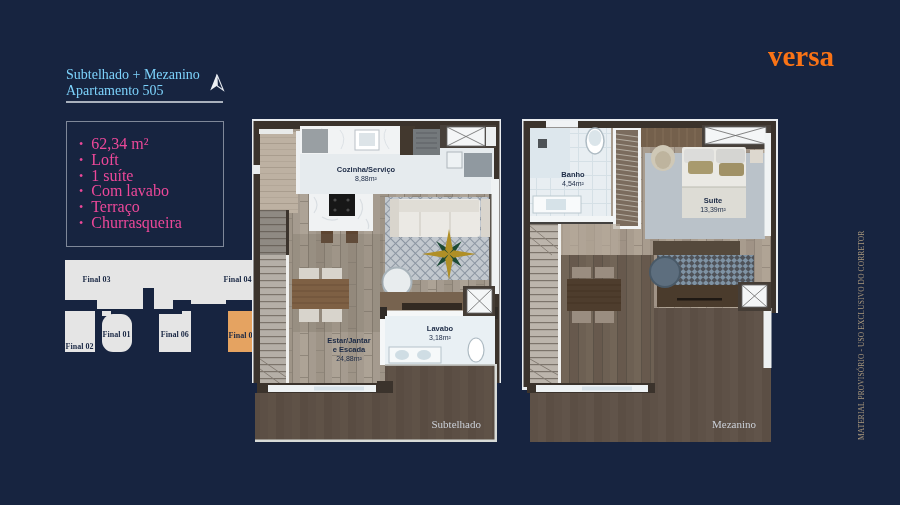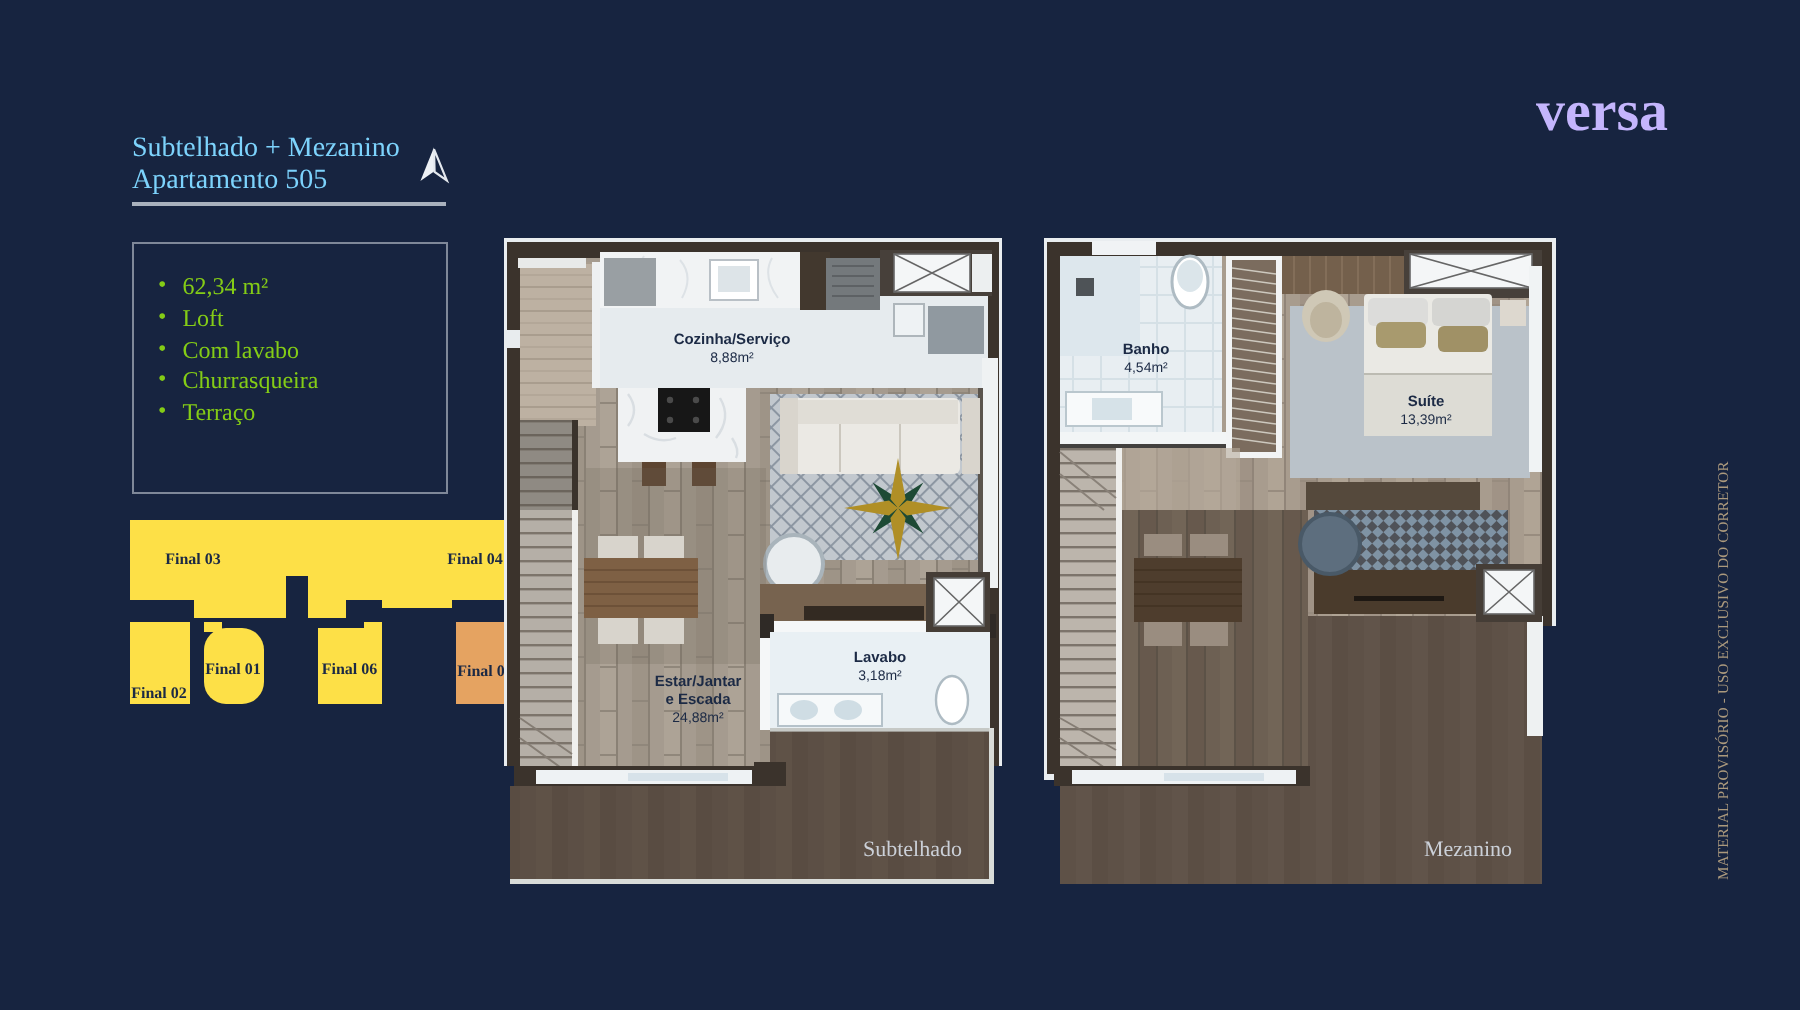--- a/index.html
+++ b/index.html
@@ -3,47 +3,48 @@
 <meta charset="utf-8">
 <style>
   html,body{margin:0;padding:0;}
   #page{position:relative;width:900px;height:505px;background:#172440;overflow:hidden;
         font-family:"Liberation Serif",serif;}
   .abs{position:absolute;}
   .title{left:66px;top:66.5px;color:#7dd3fc;font-size:14px;line-height:16px;letter-spacing:0;}
   .rule{left:66px;top:101px;width:157px;height:1.5px;background:#a9b1bd;}
   .north{left:209px;top:73px;}
   .features{left:66px;top:121px;width:156px;height:124px;border:1px solid #7f8899;}
-  .features ul{margin:14px 0 0 9px;padding:0;list-style:none;color:#84cc16;font-size:12px;line-height:15.9px;}
+  .features ul{margin:14px 0 0 9px;padding:0;list-style:none;color:#ec4899;font-size:16px;line-height:15.9px;}
   .features li::before{content:"\2022";font-size:12px;position:relative;top:-1px;margin-right:8px;margin-left:3px;}
   .features li{height:15.8px;}
-  .logo{left:768px;top:40px;color:#c4b5fd;font-size:29px;font-weight:bold;letter-spacing:0;}
+  .logo{left:768px;top:40px;color:#f97316;font-size:29px;font-weight:bold;letter-spacing:0;}
   .vtext{left:857px;top:234px;width:8px;height:210px;color:#ab997d;font-family:"Liberation Serif",serif;
          font-size:7.5px;letter-spacing:.1px;white-space:nowrap;}
   .vtext span{display:block;transform:rotate(-90deg) translateX(-206px);transform-origin:0 0;}
-  .kp{background:#fde047;}
+  .kp{background:#e5e5e5;}
   .kp.hl{background:#e5a361;}
   .kplabel{position:absolute;width:100%;text-align:center;color:#1b2945;font-weight:bold;font-size:8px;font-family:"Liberation Serif",serif;white-space:nowrap;}
 </style>
 </head>
 <body>
 <div id="page">
   <div class="abs title">Subtelhado + Mezanino<br>Apartamento 505</div>
   <svg class="abs north" width="16" height="19" viewBox="0 0 16 19">
     <path d="M8 0.6 L1.2 17.5 L8 12.8 Z" fill="#eef1f5"></path>
     <path d="M8 1.6 L14.4 17.2 L8.3 13 Z" fill="none" stroke="#e4e8ee" stroke-width="1.1"></path>
   </svg>
   <div class="abs rule"></div>
   <div class="abs features">
     <ul>
       <li>62,34 m²</li>
       <li>Loft</li>
+      <li>1 suíte</li>
       <li>Com lavabo</li>
+      <li>Terraço</li>
       <li>Churrasqueira</li>
-      <li>Terraço</li>
     </ul>
   </div>
 
   <div class="abs" style="left:64px;top:257px;width:163px;height:96px;">
     <div class="abs kp" style="left:0.5px;top:2.5px;width:64px;height:40px;">
         <div class="kplabel" style="top:15px;">Final 03</div>
       </div>
     <div class="abs kp" style="left:33px;top:42px;width:46px;height:10px;"></div>
     <div class="abs kp" style="left:57px;top:2.5px;width:92px;height:40px;padding-left:47px;">
         <div class="kplabel" style="top:15px;">Final 04</div>

